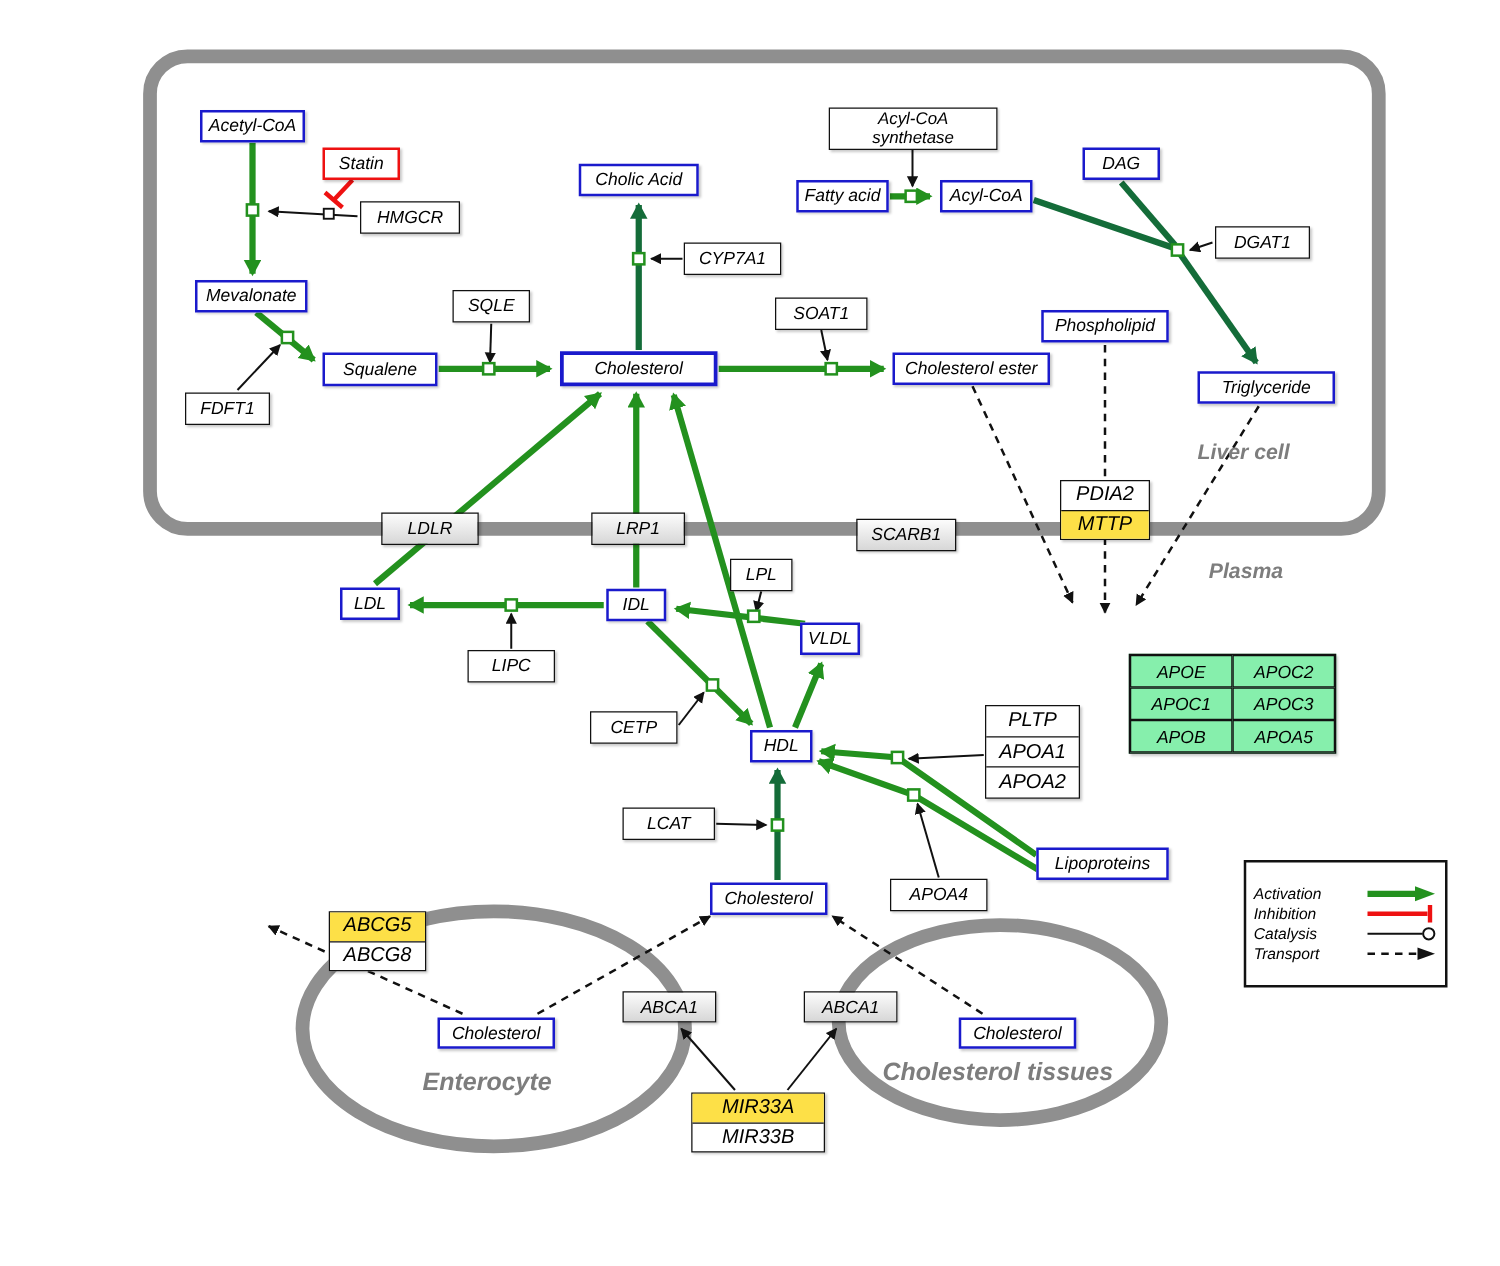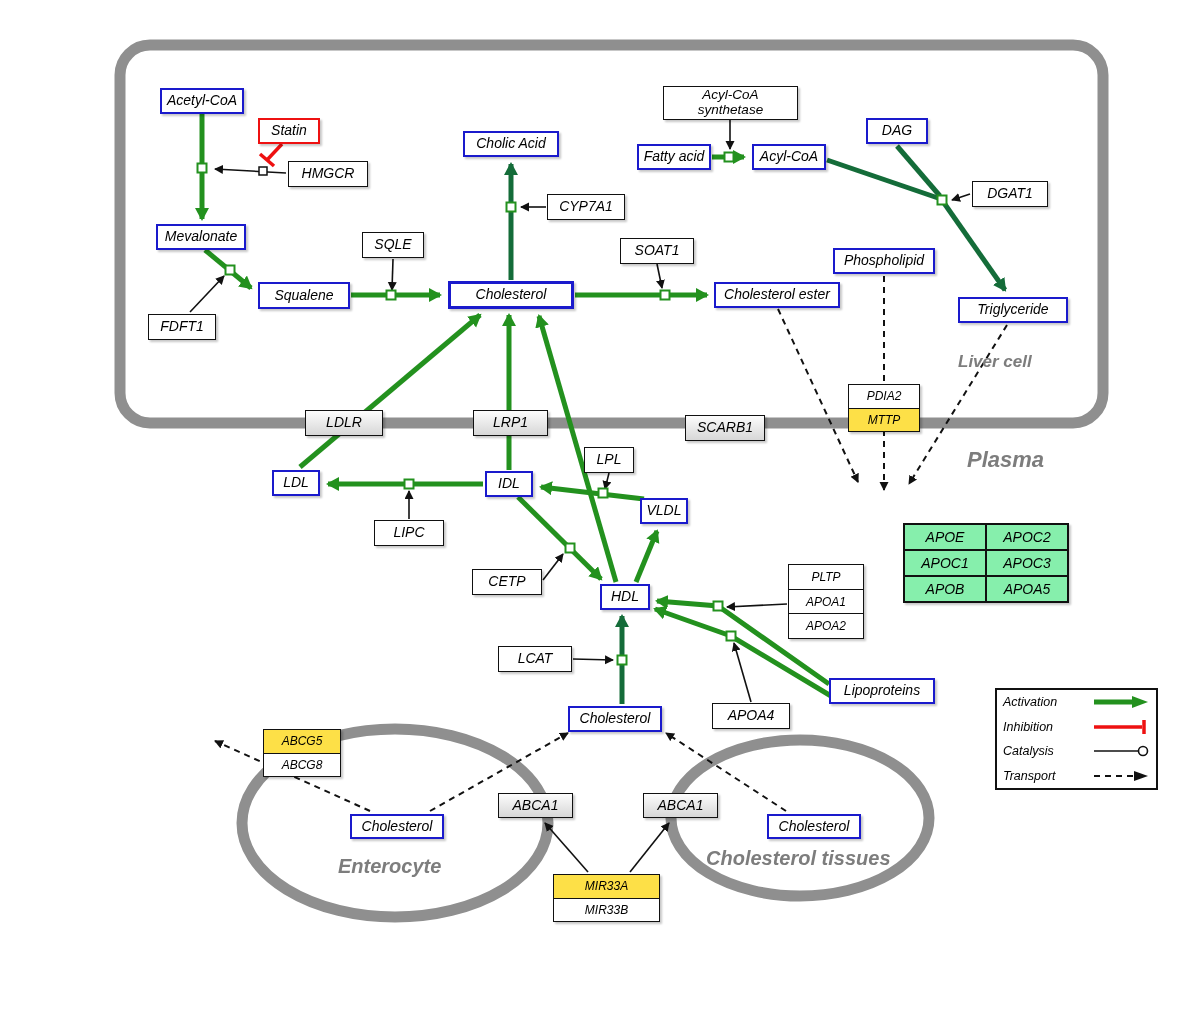--- a/index.html
+++ b/index.html
@@ -19,29 +19,29 @@
   .rnode-blk{fill:#fff;stroke:#111;stroke-width:1.5;}
   .node{position:absolute;display:flex;align-items:center;justify-content:center;text-align:center;
         font-size:14px;color:#000;background:#fff;border:1.5px solid #111;box-sizing:border-box;
         box-shadow:1.5px 1.5px 2px rgba(0,0,0,.22);line-height:1.1;}
   .metab{border:2px solid var(--metabolite-border,#1a1acc);}
   .metab-thick{border-width:3px;}
   .inhibitor{border:2px solid var(--inhibition,#ee1111);}
   .grayfill{background:linear-gradient(#fcfcfc,#d7d7d7);}
   .stack{position:absolute;display:flex;flex-direction:column;border:1.5px solid #111;background:#fff;
          box-sizing:border-box;box-shadow:1.5px 1.5px 2px rgba(0,0,0,.22);}
-  .stack .row{flex:1;display:flex;align-items:center;justify-content:center;font-size:12px;border-top:1px solid #111;text-align:right;}
+  .stack .row{flex:1;display:flex;align-items:center;justify-content:center;font-size:16px;border-top:1px solid #111;text-align:right;}
   .stack .row:first-child{border-top:none;}
   .row.shade{background:#fde047;}
   .apotable{position:absolute;display:grid;grid-template-columns:1fr 1fr;border:1.5px solid #111;background:#86efac;
             box-sizing:border-box;box-shadow:1.5px 1.5px 2px rgba(0,0,0,.22);}
   .apotable .cell{display:flex;align-items:center;justify-content:center;font-size:14px;height:24px;border:0.8px solid #111;}
   .region{position:absolute;font-weight:bold;color:#7d7d7d;}
   .legend{position:absolute;left:995px;top:688px;width:163px;height:102px;border:2px solid #111;background:#fff;
-          box-sizing:border-box;display:flex;flex-direction:column;justify-content:space-between;padding:4px 6px;}
+          box-sizing:border-box;display:flex;flex-direction:column;justify-content:center;padding:4px 6px;}
   .legend .lrow{display:flex;align-items:center;justify-content:space-between;font-size:12.5px;}
 </style>
 </head>
 <body>
 
 <div id="stage">
 
 <svg class="layer" width="1200" height="1013">
   <defs>
     <marker id="mGreen" markerUnits="userSpaceOnUse" markerWidth="16" markerHeight="15" refX="11" refY="7" orient="auto">
@@ -199,21 +199,21 @@
 <div class="node grayfill" style="left:498px;top:793px;width:75px;height:25px">ABCA1</div>
 <div class="node grayfill" style="left:643px;top:793px;width:75px;height:25px">ABCA1</div>
 <div class="node metab" style="left:767px;top:814px;width:94px;height:25px">Cholesterol</div>
 
 <div class="stack" style="left:553px;top:874px;width:107px;height:48px">
   <div class="row shade">MIR33A</div>
   <div class="row">MIR33B</div>
 </div>
 
 <div class="region" style="left:958px;top:352px;font-size:17px">Liver cell</div>
-<div class="region" style="left:967px;top:447px;font-size:22px">Plasma</div>
+<div class="region" style="left:967px;top:447px;font-size:17px">Plasma</div>
 <div class="region" style="left:338px;top:855px;font-size:20px">Enterocyte</div>
 <div class="region" style="left:706px;top:847px;font-size:20px">Cholesterol tissues</div>
 
 <div class="legend">
   <div class="lrow">
     <span>Activation</span>
     <svg width="58" height="16">
       <line x1="2" y1="8" x2="40" y2="8" class="e-act"></line>
           <path d="M40,2 L56,8 L40,14 Z" class="f-act"></path>
     </svg>

